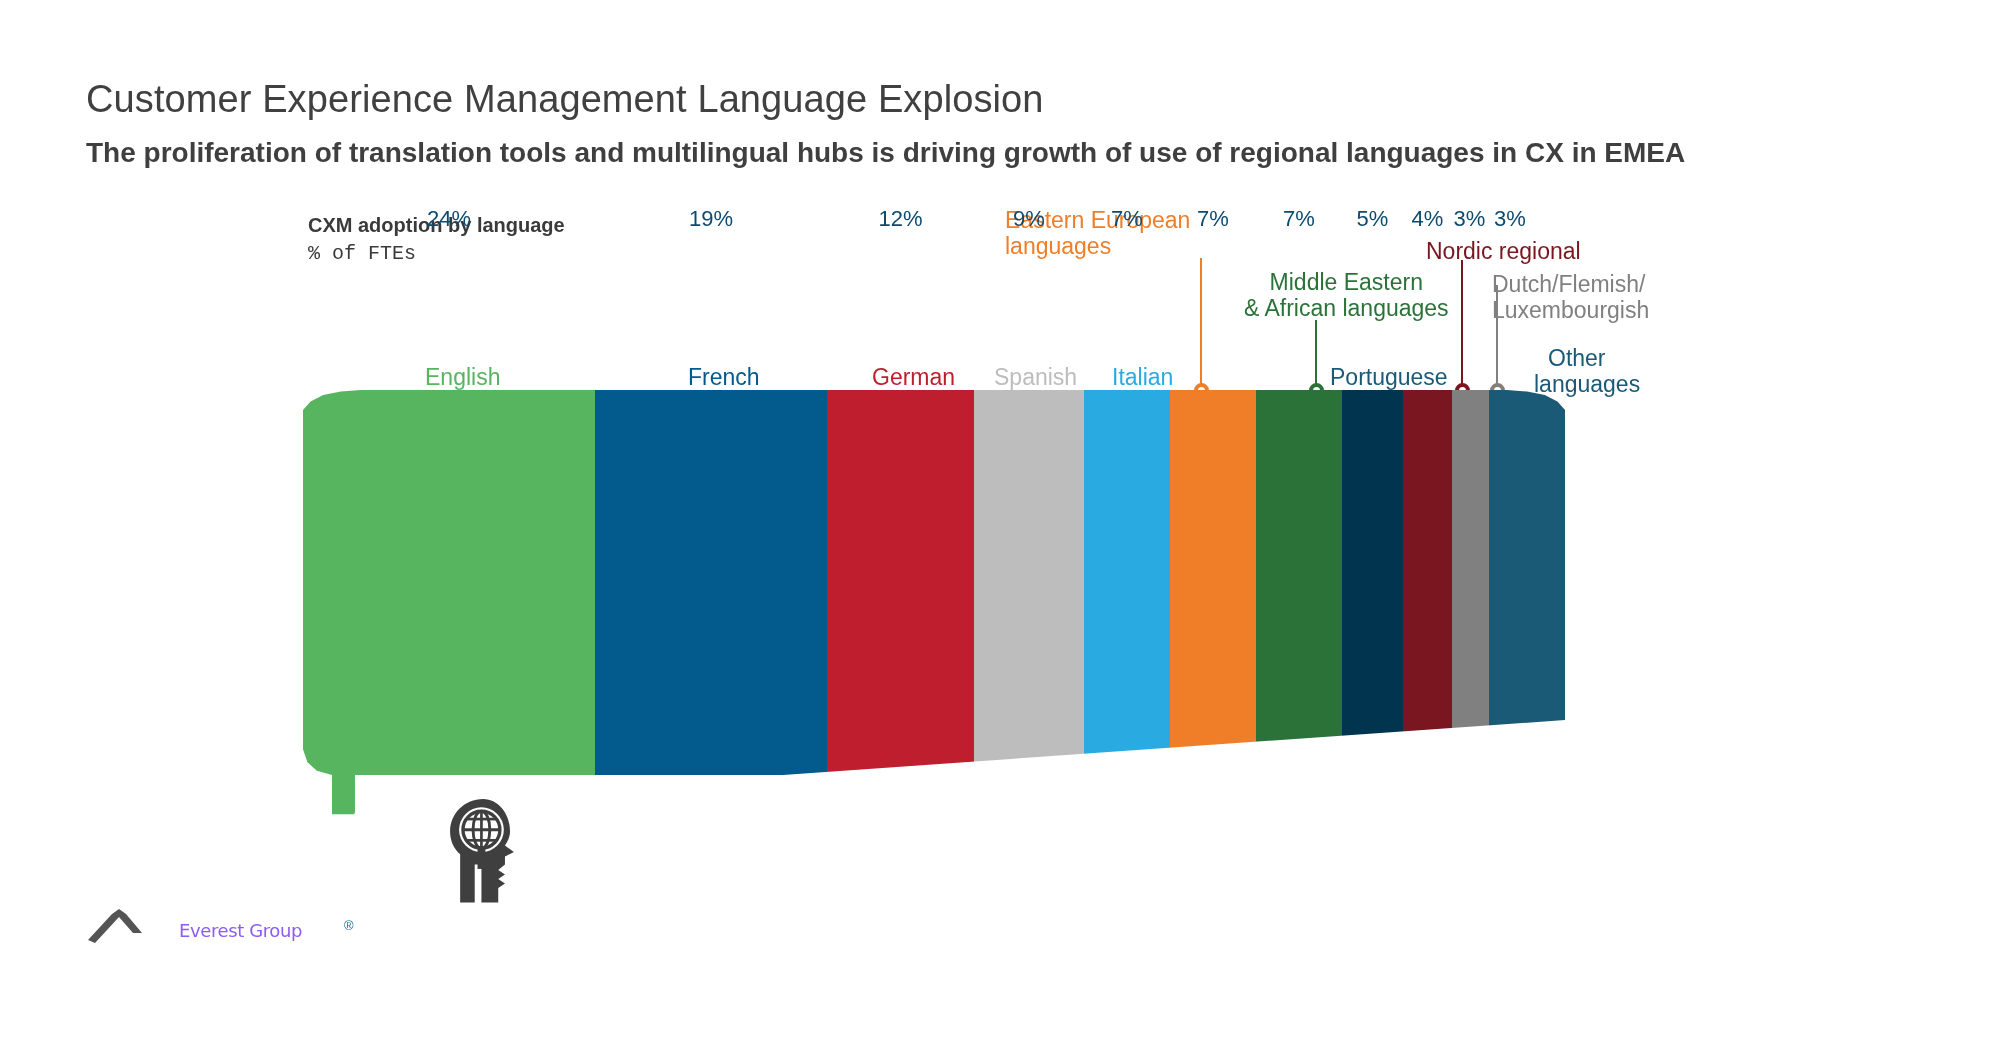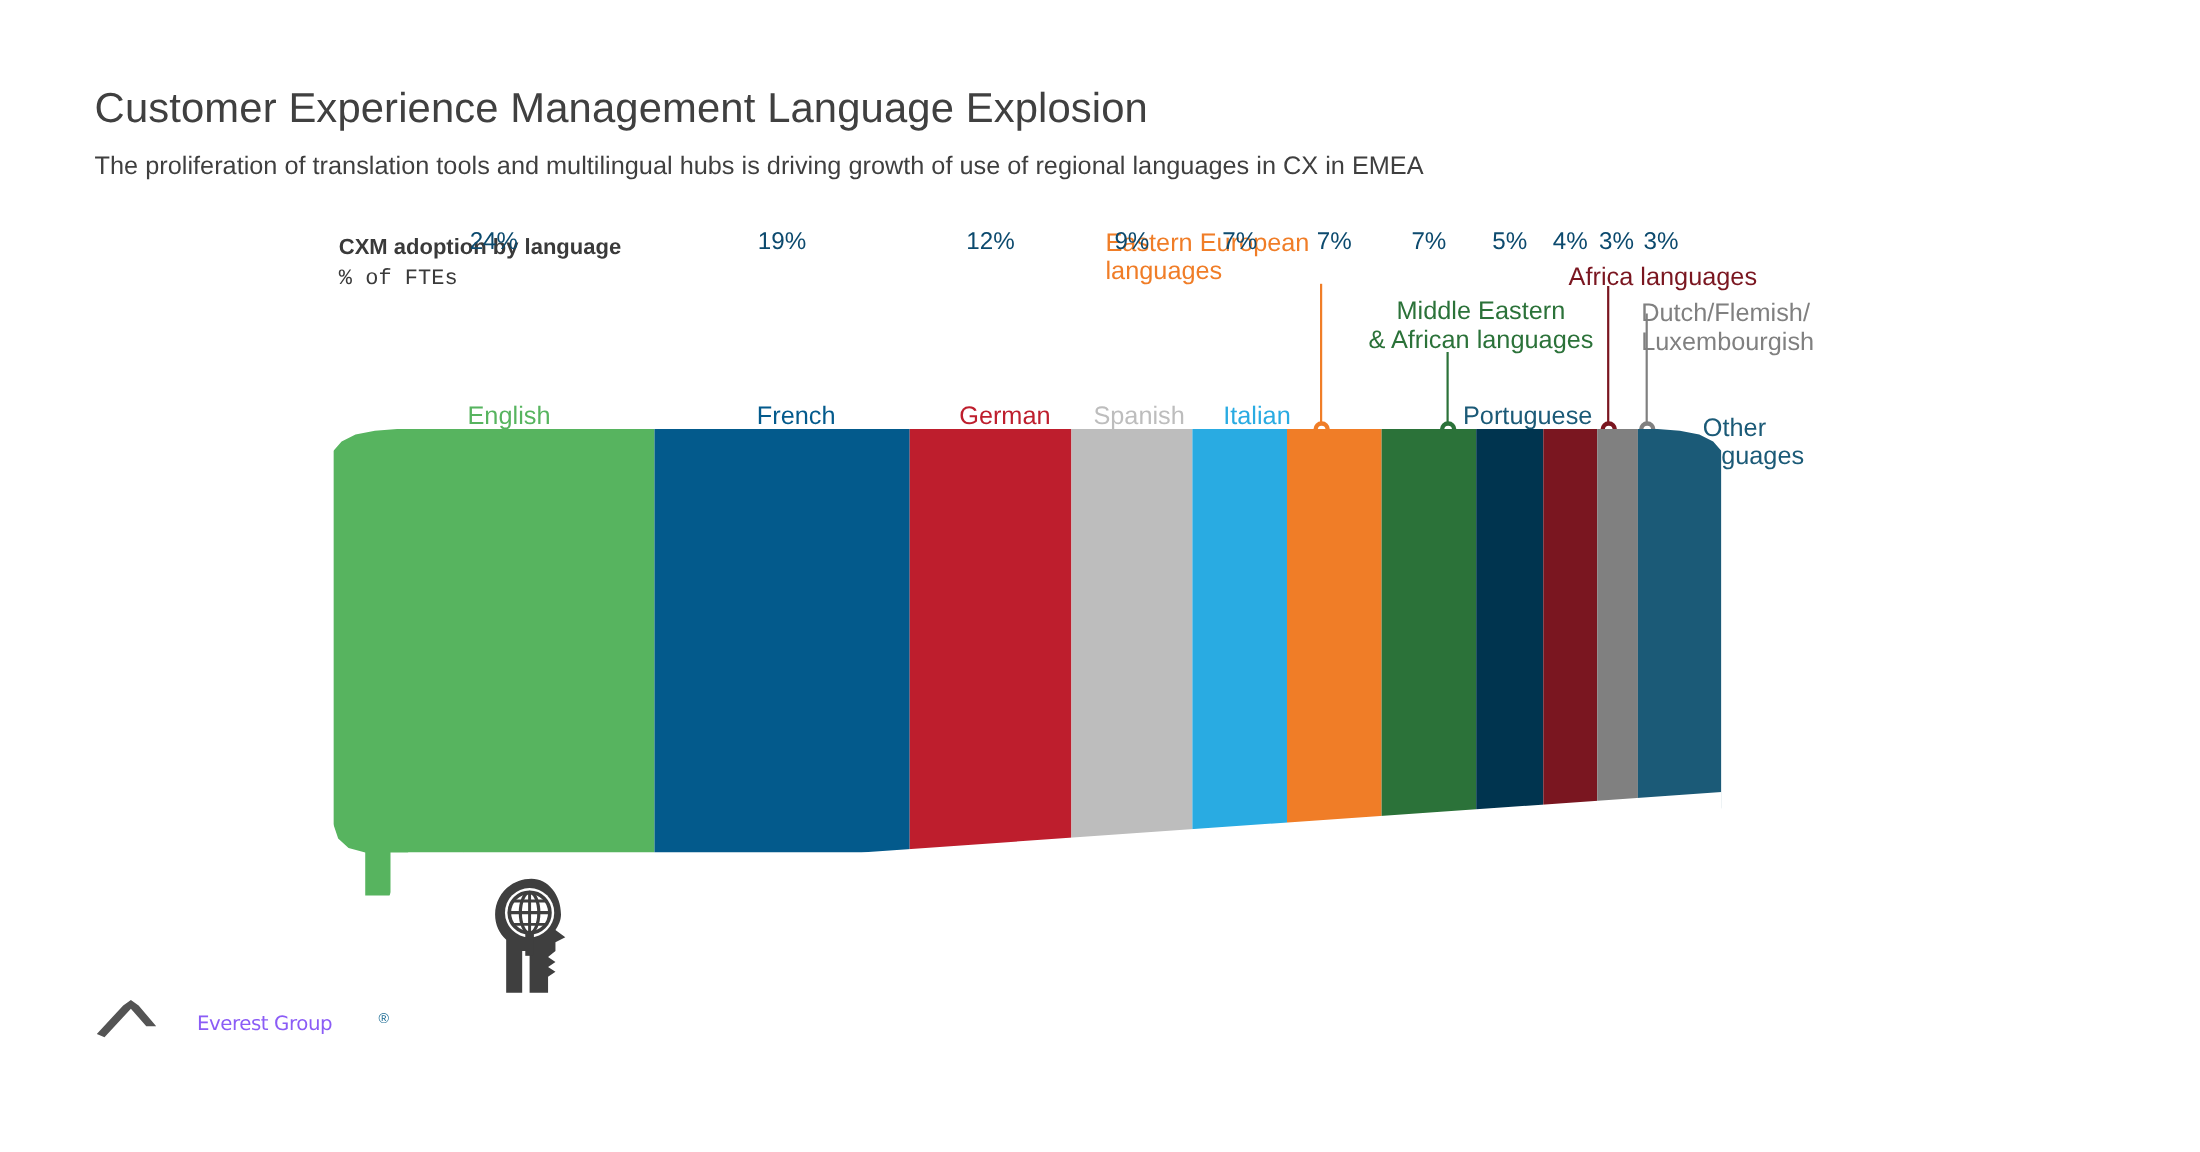--- a/index.html
+++ b/index.html
@@ -23,23 +23,24 @@
     top: 78px;
     font-size: 38px;
     color: #404040;
     letter-spacing: 0.1px;
     white-space: nowrap;
   }
   #slide-subtitle {
     position: absolute;
     left: 86px;
     top: 137px;
-    font-size: 23px;
+    font-size: 28px;
     color: #3f3f3f;
     white-space: nowrap;
+    font-weight: bold;
   }
 
   
   #chart-heading {
     position: absolute;
     left: 308px;
     top: 214px;
     font-size: 20px;
     font-weight: bold;
     color: #3a3a3a;
@@ -227,30 +228,30 @@
     <div>Eastern European</div>
     <div>languages</div>
   </div>
 
   <div class="callout-label" style="left:1244px; top:269px; text-align:center; color:#2b7239;">
     <div>Middle Eastern</div>
     <div>&amp; African languages</div>
   </div>
 
   <div class="callout-label" style="left:1426px; top:238px; text-align:left; color:#7a1620;">
-    <div>Africa languages</div>
+    <div>Nordic regional</div>
   </div>
 
   <div class="callout-label" style="left:1492px; top:271px; text-align:left; color:#808080;">
     <div>Dutch/Flemish/</div>
     <div>Luxembourgish</div>
   </div>
 
   <div class="callout-label" style="left:1534px; top:345px; text-align:left; color:#1b5a77;">
-    <div style="margin-left:14px;margin-top:30px;">Other</div>
+    <div style="margin-left:14px;">Other</div>
     <div>languages</div>
   </div>
 
   <div id="bar-wrap">
     <div id="bar-clip">
       <div class="seg" style="left:0px;    width:292px; background:#57b45f;"></div>
       <div class="seg" style="left:292px;  width:232px; background:#035a8c;"></div>
       <div class="seg" style="left:524px;  width:147px; background:#be1e2d;"></div>
       <div class="seg" style="left:671px;  width:110px; background:#bdbdbd;"></div>
       <div class="seg" style="left:781px;  width:86px;  background:#29abe2;"></div>

